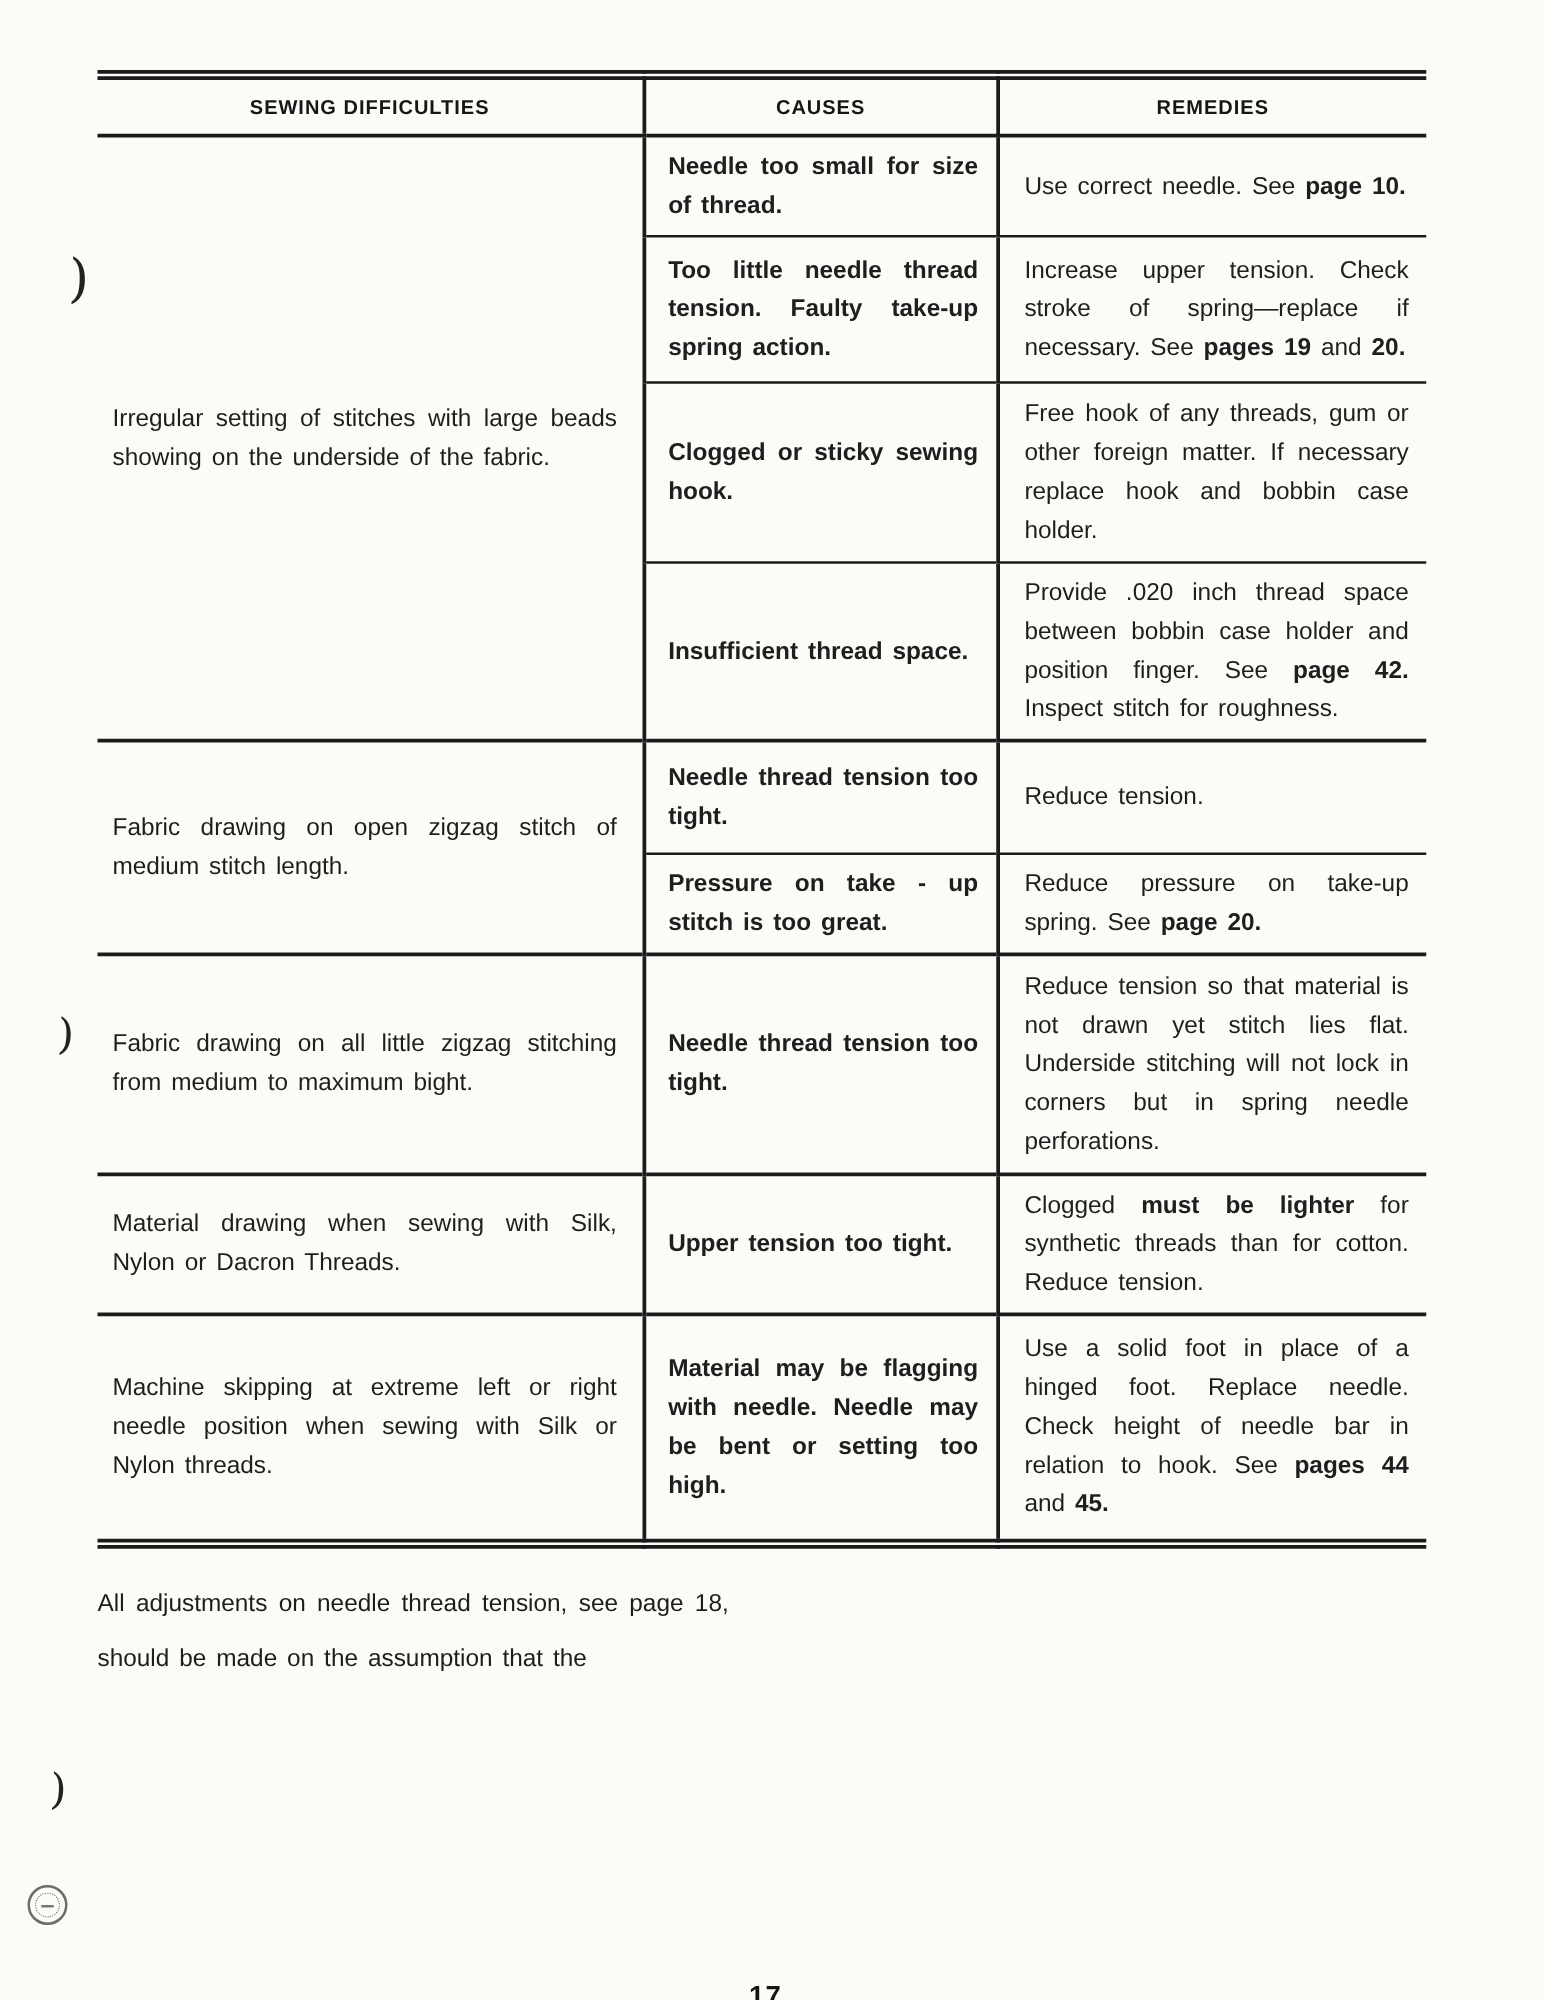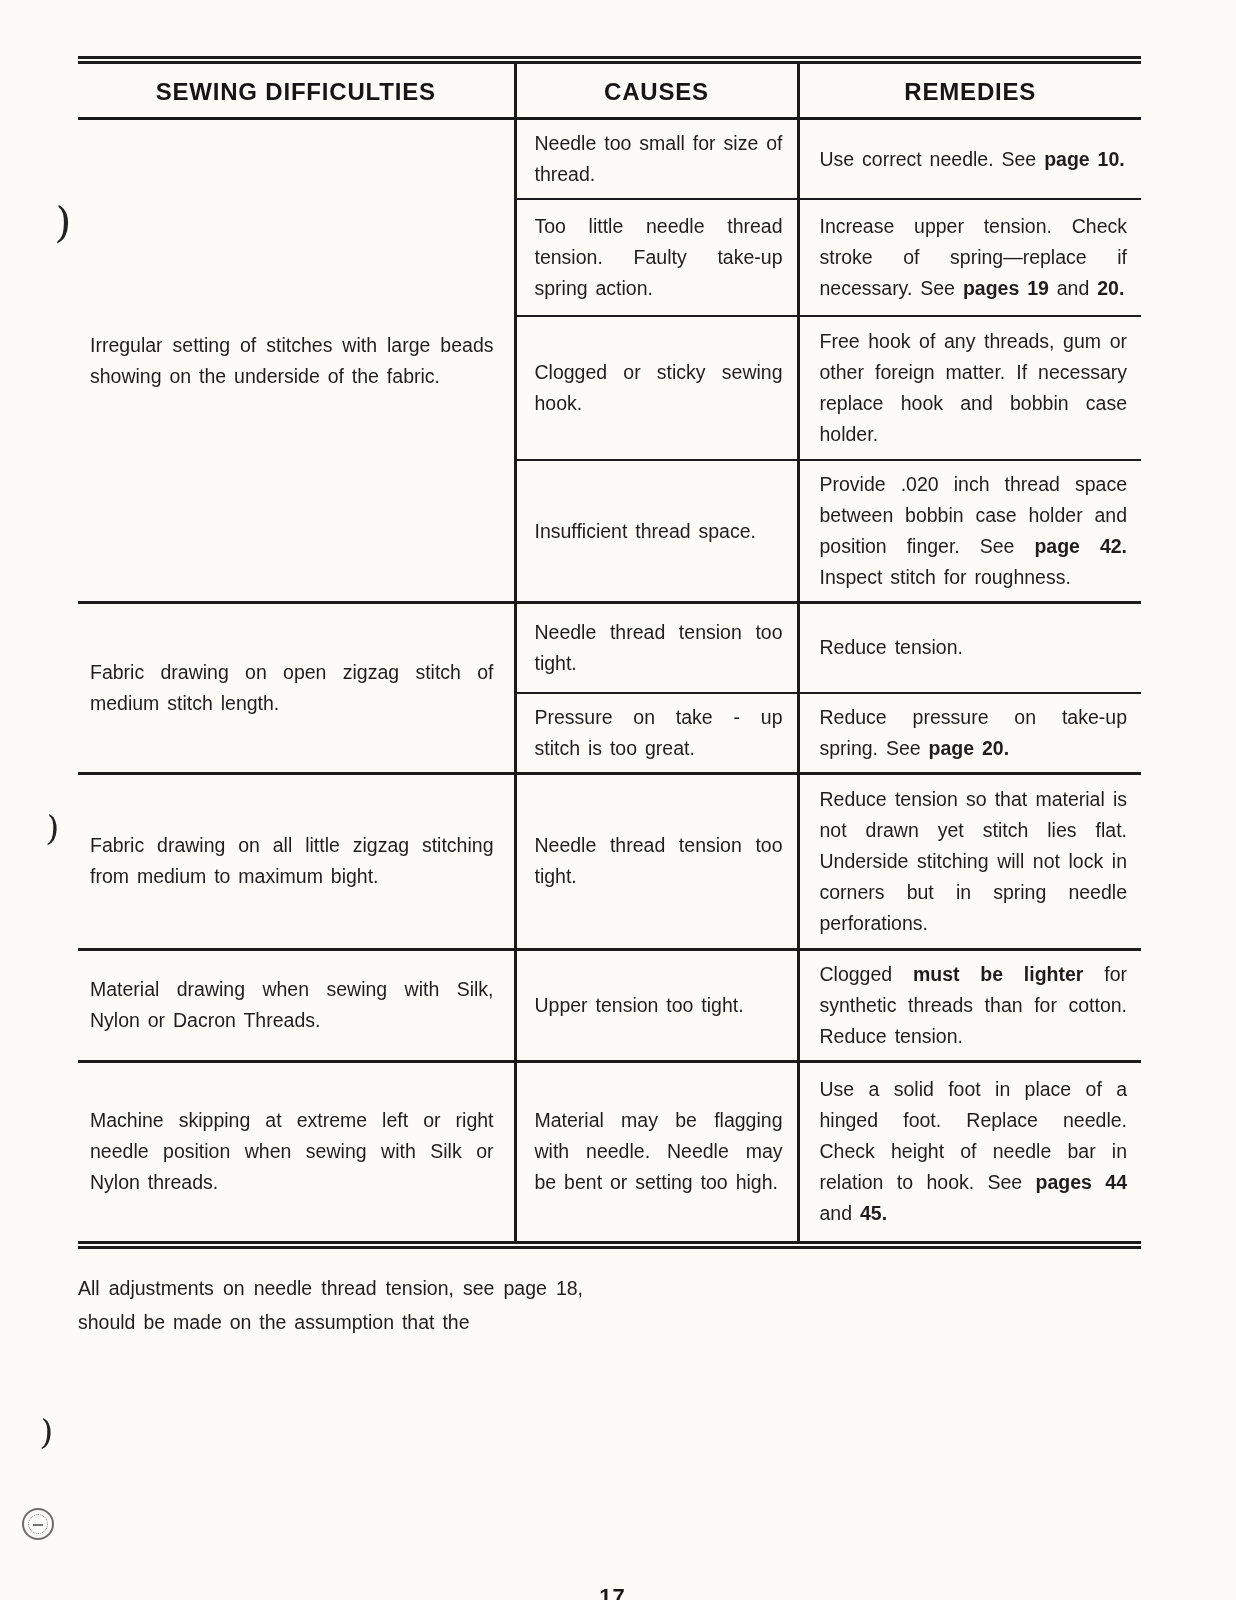--- a/index.html
+++ b/index.html
@@ -20,21 +20,21 @@
     width:1063px;
     margin:56px 0 0 78px;
     border-top:8px double #1b1b1b;
     border-bottom:8px double #1b1b1b;
   }
   col.c-diff  { width:437px; }
   col.c-cause { width:283px; }
   col.c-rem   { width:343px; }
 
   thead th {
-    font-size:24px;
+    font-size:16px;
     font-weight:700;
     letter-spacing:0.8px;
     text-align:center;
     padding:14px 4px 11px;
     border-bottom:3px solid #1b1b1b;
     color:#161616;
   }
   th.v, td.v-l { border-left:3px solid #1b1b1b; }
   th.v, td.v-r { border-right:3px solid #1b1b1b; }
 
@@ -43,34 +43,34 @@
 
   td {
     font-size:19.5px;
     line-height:31px;
     vertical-align:middle;
     color:#1e1e1e;
     word-spacing:2.5px;
   }
   td.diff  { padding:8px 20px 8px 12px;  text-align:justify; }
   td.cause { padding:8px 14px 8px 18px;  text-align:justify;
-             border-left:3px solid #1b1b1b; border-right:3px solid #1b1b1b; }
+             border-left:3px solid #1b1b1b; border-right:3px solid #1b1b1b;font-weight:bold; }
   td.rem   { padding:8px 14px 8px 20px;  text-align:justify; }
   td b, td span.b { font-weight:700; }
 
   
   .footnote {
     display:flex;
     margin:22px 0 0 78px;
     width:1063px;
     gap:48px;
   }
   .footnote p {
     font-size:19.5px;
-    line-height:34px;
+    line-height:44px;
     text-align:justify;
     word-spacing:2.5px;
   }
   .foot-left  { width:505px; }
   .foot-right { width:500px; }
 
   .pagenum {
     position:absolute;
     left:0; top:1528px;
     width:1225px;

